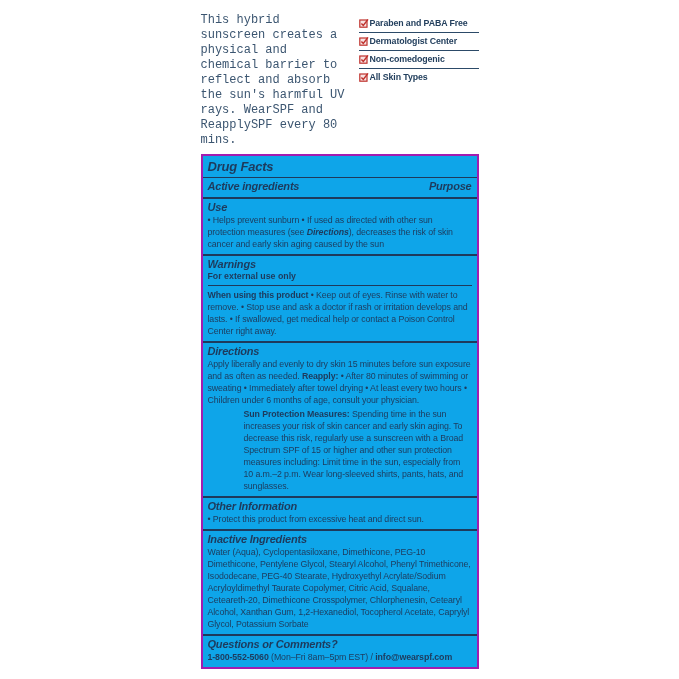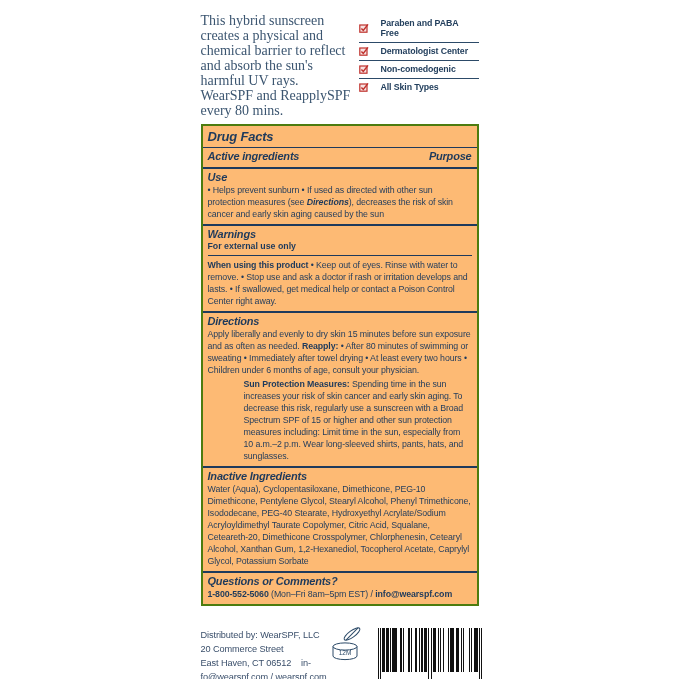--- a/index.html
+++ b/index.html
@@ -5,31 +5,31 @@
   * { box-sizing: border-box; margin: 0; padding: 0; }
   html, body { width: 679px; height: 679px; background: #ffffff; }
   body { font-family: "Liberation Sans", sans-serif; color: #1e3a5c; overflow: hidden; }
 
   .label { width: 278px; margin: 0 auto; padding-top: 13px; }
 
   
   .top-row { display: flex; gap: 8px; }
   .intro-text {
     width: 150px; flex: none;
-    font-family: Liberation Serif, serif;
-    font-size: 14px; line-height: 15px; color: #3b5570;
+    font-family: Liberation Mono, monospace;
+    font-size: 12px; line-height: 15px; color: #3b5570;
   }
   .checklist { flex: 1; margin-top: 2px; }
-  .check-row { display: flex; align-items: center; gap: 12px; padding: 3px 0 4px; border-bottom: 1px solid #2c4a68; }
+  .check-row { display: flex; align-items: center; gap: 1px; padding: 3px 0 4px; border-bottom: 1px solid #2c4a68; }
   .check-row.last { border-bottom: none; }
   .check-label { font-size: 8.8px; font-weight: bold; color: #24405e; letter-spacing: -0.1px; }
   .checkbox-icon { flex: none; display: inline-flex; }
 
   
-  .df-box { margin-top: 6px; border: 2px solid #4d7c0f; background: #fdba74; }
+  .df-box { margin-top: 6px; border: 2px solid #a21caf; background: #0ea5e9; }
   .df-title { font-size: 13px; font-style: italic; font-weight: bold; padding: 3px 5px 3px; border-bottom: 1px solid #1e3a5c; letter-spacing: -0.2px; }
   .df-section { padding: 2px 5px 4px; border-bottom: 2px solid #1e3a5c; }
   .df-section.last { border-bottom: none; }
   .df-head { font-size: 11px; line-height: 13px; font-style: italic; font-weight: bold; letter-spacing: -0.2px; }
   .df-body { font-size: 8.8px; line-height: 12px; letter-spacing: -0.1px; }
   .b { font-weight: bold; }
   .bi { font-weight: bold; font-style: italic; }
   .ai-row1 { display: flex; justify-content: space-between; align-items: flex-end; }
   .ai-row2 { display: flex; align-items: flex-end; font-size: 8.8px; line-height: 12px; letter-spacing: -0.1px; }
   .dots { flex: 1; border-bottom: 1.5px dotted #1e3a5c; margin: 0 3px 3px; min-width: 10px; }
@@ -115,20 +115,24 @@
       <hr class="hairline">
       <p class="df-body"><span class="b">When using this product</span><span> • Keep out of eyes. Rinse with water to remove. • Stop use and ask a doctor if rash or irritation develops and lasts. • If swallowed, get medical help or contact a Poison Control Center right away.</span></p>
     </div>
 
     <div class="df-section">
       <div class="df-head">Directions</div>
       <p class="df-body"><span>Apply liberally and evenly to dry skin 15 minutes before sun exposure and as often as needed. </span><span class="b">Reapply:</span><span> • After 80 minutes of swimming or sweating • Immediately after towel drying • At least every two hours • Children under 6 months of age, consult your physician.</span></p>
       <p class="df-body mt2"><span class="b">Sun Protection Measures:</span><span> Spending time in the sun increases your risk of skin cancer and early skin aging. To decrease this risk, regularly use a sunscreen with a Broad Spectrum SPF of 15 or higher and other sun protection measures including: Limit time in the sun, especially from 10 a.m.–2 p.m. Wear long-sleeved shirts, pants, hats, and sunglasses.</span></p>
     </div>
 
+    <div class="df-section">
+      <div class="df-head">Other Information</div>
+      <p class="df-body">• Protect this product from excessive heat and direct sun.</p>
+    </div>
 
     <div class="df-section">
       <div class="df-head">Inactive Ingredients</div>
       <p class="df-body">Water (Aqua), Cyclopentasiloxane, Dimethicone, PEG-10 Dimethicone, Pentylene Glycol, Stearyl Alcohol, Phenyl Trimethicone, Isododecane, PEG-40 Stearate, Hydroxyethyl Acrylate/Sodium Acryloyldimethyl Taurate Copolymer, Citric Acid, Squalane, Ceteareth-20, Dimethicone Crosspolymer, Chlorphenesin, Cetearyl Alcohol, Xanthan Gum, 1,2-Hexanediol, Tocopherol Acetate, Caprylyl Glycol, Potassium Sorbate</p>
     </div>
 
     <div class="df-section last">
       <div class="df-head">Questions or Comments?</div>
       <p class="df-body"><span class="b">1-800-552-5060</span><span> (Mon–Fri 8am–5pm EST) / </span><span class="b">info@wearspf.com</span></p>
     </div>

